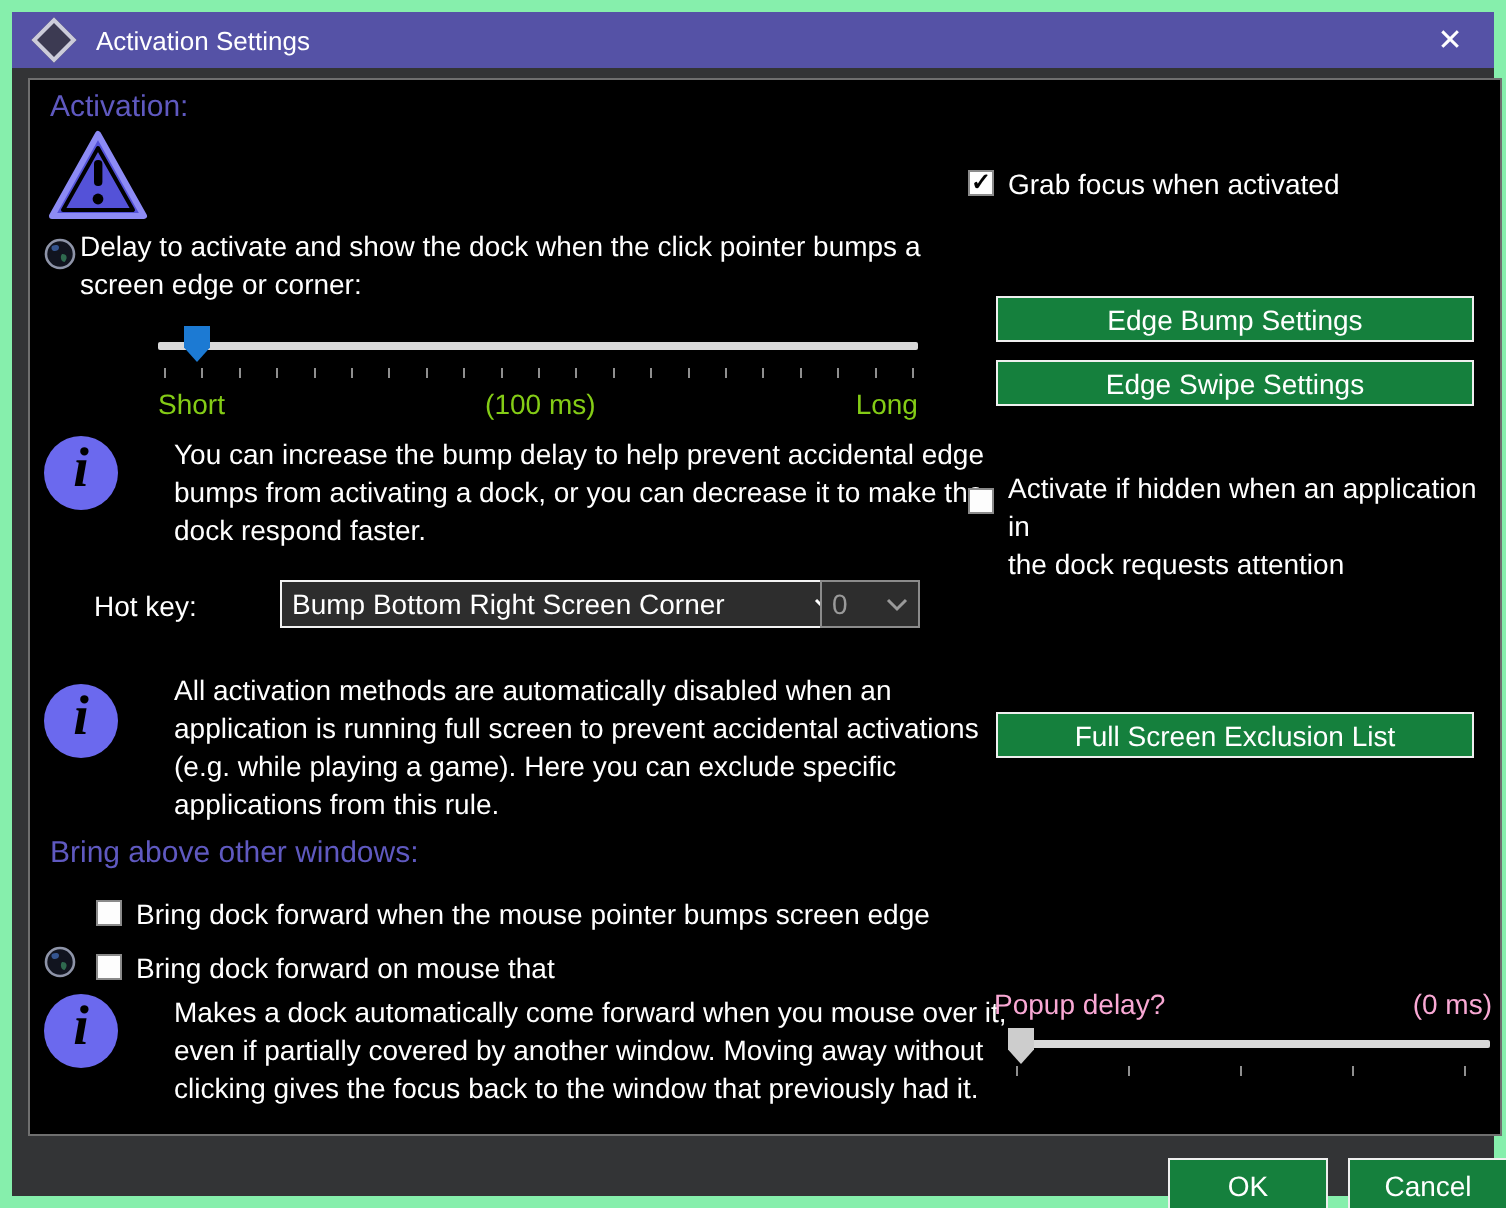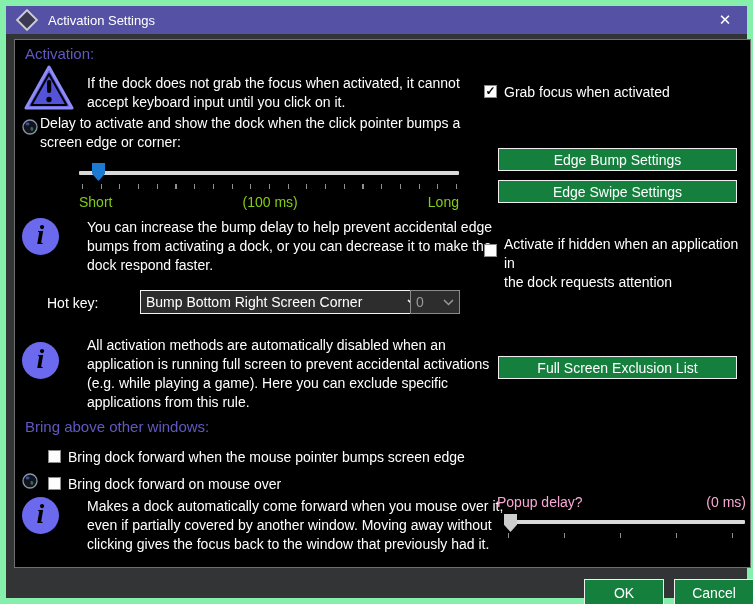--- a/index.html
+++ b/index.html
@@ -51,22 +51,20 @@
     <div class="abs h-purple" style="left:10px;top:5px">Activation:</div>
 
     <div class="abs" style="left:9px;top:25px">
       <svg width="50" height="46" viewBox="0 0 50 46">
         <path d="M25 2 L48 43 H2 Z" fill="#5452d8" stroke="#8d8bf5" stroke-width="3" stroke-linejoin="round"></path>
         <path d="M25 9 L42.5 40 H7.5 Z" fill="none" stroke="#000" stroke-width="2" stroke-linejoin="round"></path>
         <rect x="23" y="15" width="4.2" height="13" rx="2" fill="#000"></rect>
         <circle cx="25" cy="34.5" r="2.7" fill="#000"></circle>
       </svg>
     </div>
-    <div class="abs body-text" style="left:72px;top:34px">If the dock does not grab the focus when activated, it cannot
-accept keyboard input until you click on it.</div>
 
     <div class="abs checkbox checked" style="left:469px;top:45px">
       <span class="check">✓</span>
     </div>
     <div class="abs cb-label" style="left:489px;top:43px">Grab focus when activated</div>
 
     <div class="abs" style="left:7px;top:79px">
       <svg width="16" height="16" viewBox="0 0 16 16">
         <circle cx="8" cy="8" r="7" fill="#11141f" stroke="#8e94a8" stroke-width="1.3"></circle>
         <path d="M4 4 C6.5 2.8 8.5 4 7 6 C5 7.3 3 6 4 4Z" fill="#35558f"></path>
@@ -139,21 +137,21 @@
     <div class="abs" style="left:7px;top:433px">
       <svg width="16" height="16" viewBox="0 0 16 16">
         <circle cx="8" cy="8" r="7" fill="#11141f" stroke="#8e94a8" stroke-width="1.3"></circle>
         <path d="M4 4 C6.5 2.8 8.5 4 7 6 C5 7.3 3 6 4 4Z" fill="#35558f"></path>
         <path d="M9 8 C11 7.8 12.3 9.5 10.3 12 C8.3 12 8 9 9 8Z" fill="#2f6a4f"></path>
       </svg>
     </div>
     <div class="abs checkbox" style="left:33px;top:437px">
       
     </div>
-    <div class="abs cb-label" style="left:53px;top:435px">Bring dock forward on mouse over</div>
+    <div class="abs cb-label" style="left:53px;top:435px">Bring dock forward on mouse that</div>
 
     <div class="abs info-icon" style="left:7px;top:457px">
       <span class="iglyph">i</span>
     </div>
     <div class="abs body-text" style="left:72px;top:457px">Makes a dock automatically come forward when you mouse over it,
 even if partially covered by another window. Moving away without
 clicking gives the focus back to the window that previously had it.</div>
 
     <div class="abs popup-row" style="left:482px;top:454px;width:249px">
       <span class="dim-text">Popup delay?</span>

